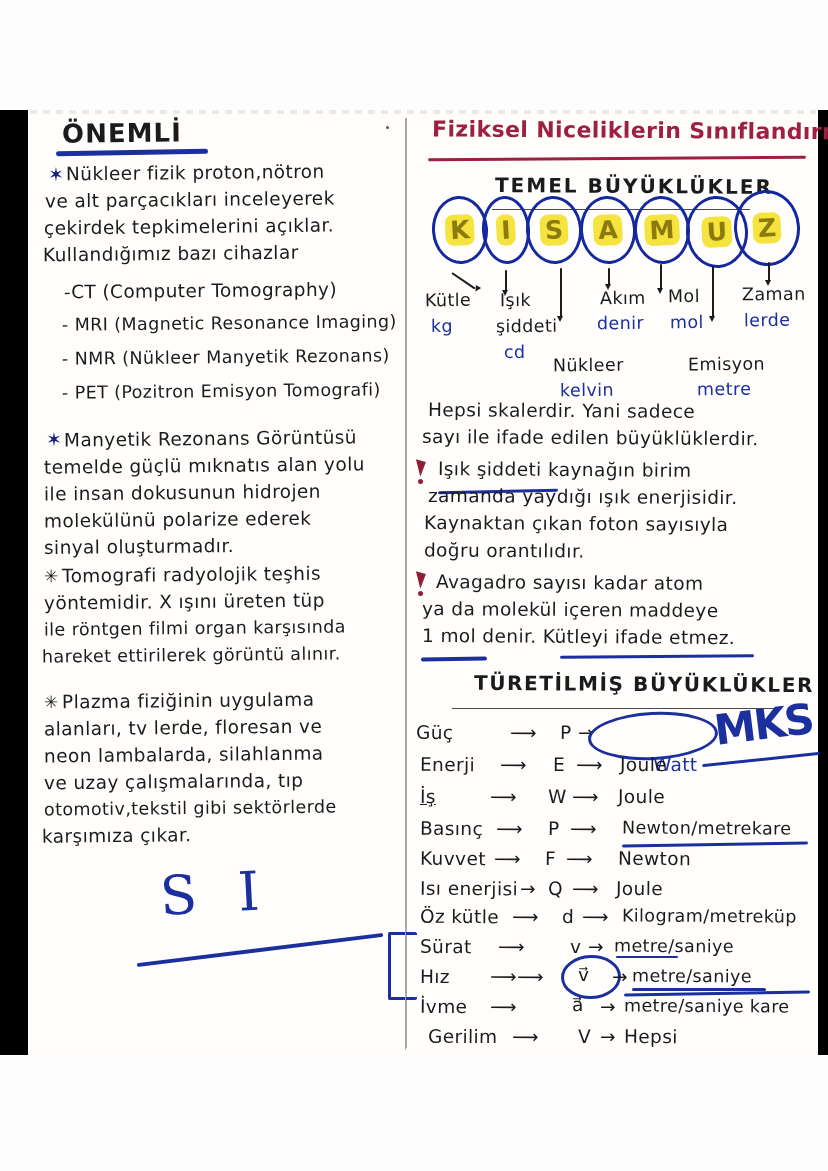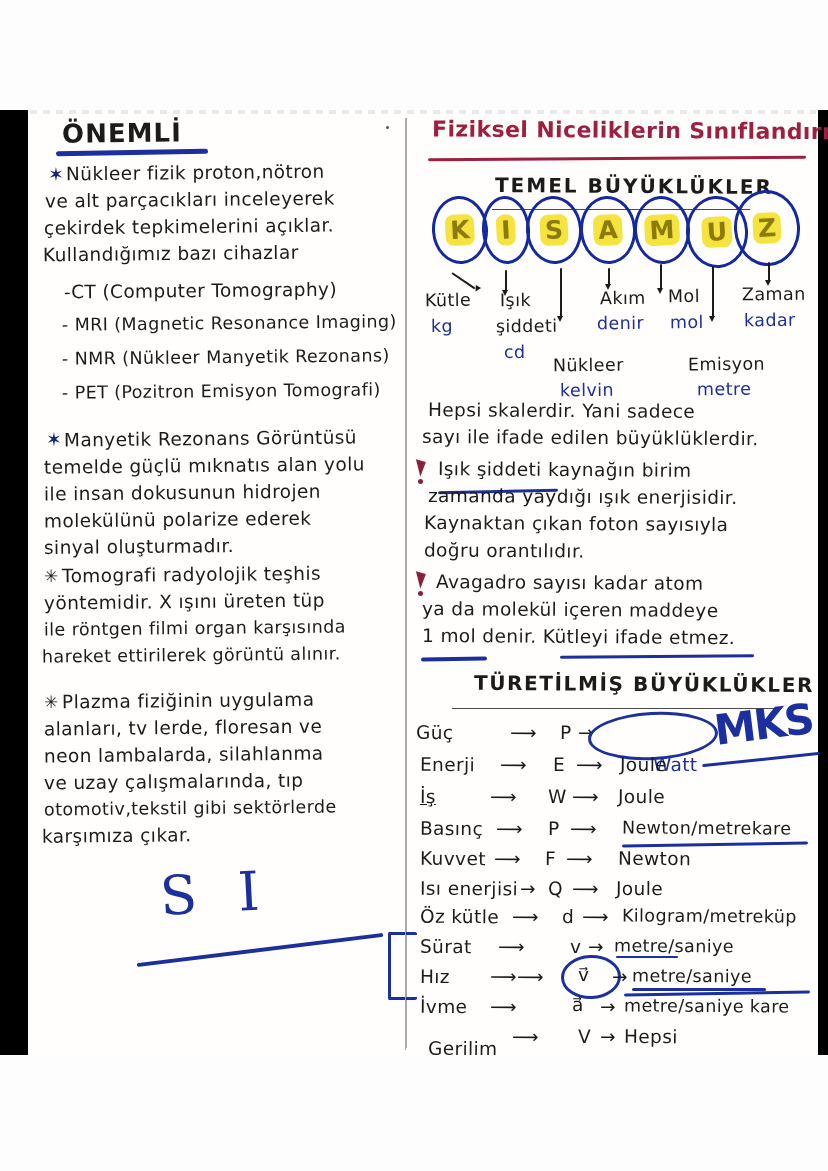--- a/index.html
+++ b/index.html
@@ -194,21 +194,21 @@
   <div class="hw hand ink-black t17" style="left:496px;top:316px;">şiddeti</div>
   <div class="hw hand ink-blue t17" style="left:504px;top:342px;">cd</div>
 
   <div class="hw hand ink-black t17" style="left:600px;top:288px;">Akım</div>
   <div class="hw hand ink-blue t17" style="left:597px;top:313px;">denir</div>
 
   <div class="hw hand ink-black t17" style="left:668px;top:286px;">Mol</div>
   <div class="hw hand ink-blue t17" style="left:670px;top:312px;">mol</div>
 
   <div class="hw hand ink-black t17" style="left:742px;top:284px;">Zaman</div>
-  <div class="hw hand ink-blue t17" style="left:744px;top:310px;">kadar</div>
+  <div class="hw hand ink-blue t17" style="left:744px;top:310px;">lerde</div>
 
   <div class="hw hand ink-black t17" style="left:553px;top:355px;">Nükleer</div>
   <div class="hw hand ink-blue t17" style="left:560px;top:380px;">kelvin</div>
 
   <div class="hw hand ink-black t17" style="left:688px;top:354px;">Emisyon</div>
   <div class="hw hand ink-blue t17" style="left:697px;top:379px;">metre</div>
 
   <div class="hw hand3 ink-black t18" style="left:428px;top:400px;">Hepsi skalerdir. Yani sadece</div>
   <div class="hw hand3 ink-black t18" style="left:422px;top:427px;">sayı ile ifade edilen büyüklüklerdir.</div>
 
@@ -296,21 +296,21 @@
   <div class="hw hand3 ink-black t17" style="left:632px;top:966px;">metre/saniye</div>
   <div class="uline" style="left:632px;top:988px;width:134px;height:3.4px;"></div>
 
   <div class="hw hand3 ink-black t18" style="left:420px;top:996px;">İvme</div>
   <div class="hw hand3 ink-black t18" style="left:490px;top:996px;">⟶</div>
   <div class="hw hand3 ink-black t18" style="left:572px;top:994px;">a⃗</div>
   <div class="hw hand3 ink-black t18" style="left:600px;top:996px;">→</div>
   <div class="hw hand3 ink-black t17" style="left:624px;top:996px;">metre/saniye kare</div>
   <div class="uline" style="left:624px;top:992px;width:186px;height:3px;transform:rotate(-1deg);"></div>
 
-  <div class="hw hand3 ink-black t18" style="left:428px;top:1026px;margin-top:12px;">Gerilim</div>
+  <div class="hw hand3 ink-black t18" style="left:428px;top:1026px;">Gerilim</div>
   <div class="hw hand3 ink-black t18" style="left:512px;top:1026px;">⟶</div>
   <div class="hw hand3 ink-black t18" style="left:578px;top:1026px;">V</div>
   <div class="hw hand3 ink-black t18" style="left:600px;top:1026px;">→</div>
   <div class="hw hand3 ink-black t18" style="left:624px;top:1026px;">Hepsi</div>
 
   <div class="bracket" style="left:388px;top:932px;width:26px;height:62px;"></div>
 
   <div class="divider" style="left:405px;top:900px;height:150px;width:1.4px;"></div>
 
 </div>

